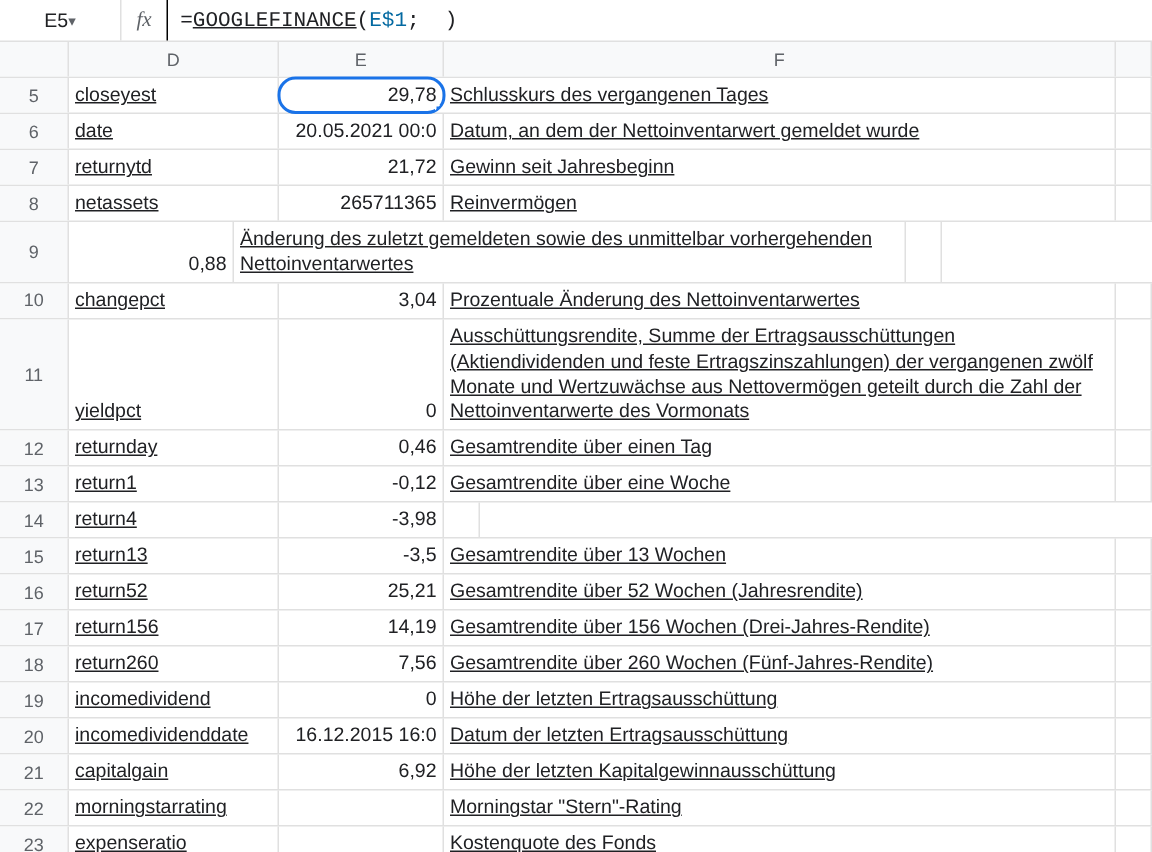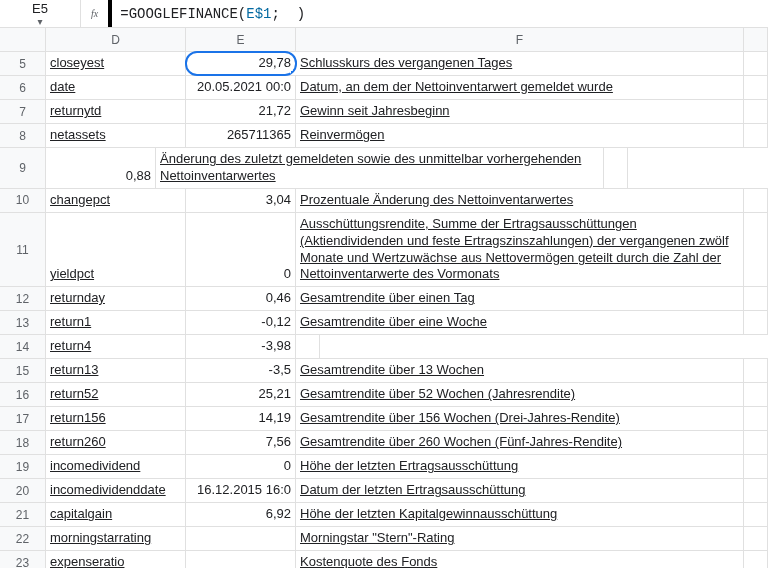--- a/index.html
+++ b/index.html
@@ -19,49 +19,48 @@
     border-bottom: 1px solid #e0e0e0;
     background: #fff;
   }
   .name-box {
     width: 80px;
     padding: 0 8px;
     font-size: 13px;
     color: #202124;
     display: flex;
     align-items: center;
-    justify-content: space-between;
-    flex-direction: column;
+    justify-content: center;
   }
   .name-box-arrow {
     color: #5f6368;
     font-size: 10px;
   }
   .fx-icon {
     font-style: italic;
     font-family: Georgia, serif;
     color: #5f6368;
     padding: 0 10px;
-    font-size: 10px;
+    font-size: 14px;
     border-left: 1px solid #e0e0e0;
-    border-right: 4px solid #000000;
+    border-right: 1px solid #000000;
     height: 100%;
     display: flex;
     align-items: center;
   }
   .formula-input {
     flex: 1;
     padding: 0 8px;
     font-family: 'Courier New', monospace;
     font-size: 14px;
     display: flex;
     align-items: center;
   }
   .formula-input .eq { color: #202124; }
-  .formula-input .fn { color: #202124; }
+  .formula-input .fn { color: #202124; text-decoration: underline; }
   .formula-input .paren { color: #202124; }
   .formula-input .ref1 { color: #0369a1; }
   .formula-input .ref2 { color: #a142f4; margin-top: 44px; }
   .formula-input .sep { color: #202124; }
 
   .sheet {
     display: flex;
     flex-direction: column;
   }
   .col-headers {

